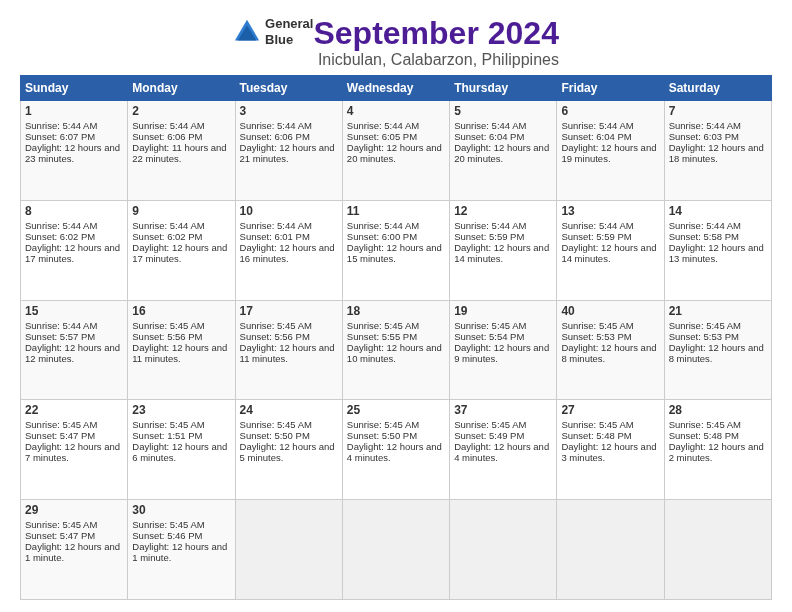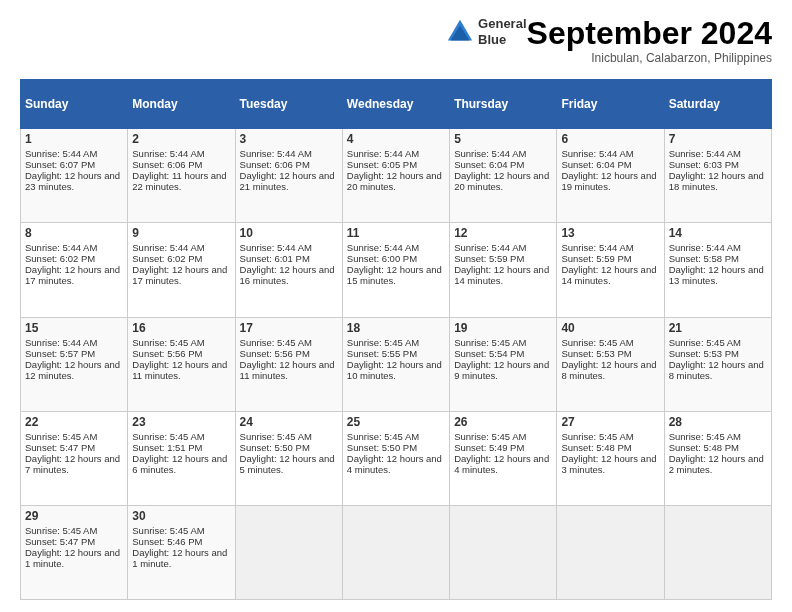--- a/index.html
+++ b/index.html
@@ -12,23 +12,23 @@
     }
     .page {
       width: 792px;
       height: 612px;
       padding: 16px 20px 12px 20px;
       display: flex;
       flex-direction: column;
     }
     .header {
       display: flex;
-      justify-content: flex-end;
+      justify-content: center;
       align-items: flex-start;
-      margin-bottom: 14px;
+      margin-bottom: 6px;
     }
     .logo {
       display: flex;
       align-items: center;
       gap: 4px;
     }
     .logo-text {
       font-size: 13px;
       font-weight: bold;
       color: #333;
@@ -37,40 +37,40 @@
     .logo-icon {
       width: 28px;
       height: 28px;
     }
     .title-block {
       text-align: right;
     }
     .main-title {
       font-size: 32px;
       font-weight: bold;
-      color: #000000;
+      color: #4c1d95;
       line-height: 1.1;
     }
     .subtitle {
-      font-size: 12px;
+      font-size: 16px;
       color: #555;
     }
     .calendar {
       flex: 1;
       border: 1px solid #ccc;
       border-collapse: collapse;
       width: 100%;
       table-layout: fixed;
     }
     .calendar th {
       background-color: #2b5fa8;
       color: #fff;
       font-size: 12px;
       font-weight: bold;
-      padding: 17px 4px;
+      padding: 5px 4px;
       text-align: left;
       border: 1px solid #2b5fa8;
     }
     .calendar td {
       border: 1px solid #ccc;
       vertical-align: top;
       padding: 3px 4px;
       font-size: 9.5px;
       color: #333;
       height: 80px;
@@ -150,21 +150,21 @@
           <td><span class="day-num">18</span><span>Sunrise: 5:45 AM</span><br><span>Sunset: 5:55 PM</span><br><span>Daylight: 12 hours and 10 minutes.</span></td>
           <td><span class="day-num">19</span><span>Sunrise: 5:45 AM</span><br><span>Sunset: 5:54 PM</span><br><span>Daylight: 12 hours and 9 minutes.</span></td>
           <td><span class="day-num">40</span><span>Sunrise: 5:45 AM</span><br><span>Sunset: 5:53 PM</span><br><span>Daylight: 12 hours and 8 minutes.</span></td>
           <td><span class="day-num">21</span><span>Sunrise: 5:45 AM</span><br><span>Sunset: 5:53 PM</span><br><span>Daylight: 12 hours and 8 minutes.</span></td>
         </tr>
         <tr>
           <td><span class="day-num">22</span><span>Sunrise: 5:45 AM</span><br><span>Sunset: 5:47 PM</span><br><span>Daylight: 12 hours and 7 minutes.</span></td>
           <td><span class="day-num">23</span><span>Sunrise: 5:45 AM</span><br><span>Sunset: 1:51 PM</span><br><span>Daylight: 12 hours and 6 minutes.</span></td>
           <td><span class="day-num">24</span><span>Sunrise: 5:45 AM</span><br><span>Sunset: 5:50 PM</span><br><span>Daylight: 12 hours and 5 minutes.</span></td>
           <td><span class="day-num">25</span><span>Sunrise: 5:45 AM</span><br><span>Sunset: 5:50 PM</span><br><span>Daylight: 12 hours and 4 minutes.</span></td>
-          <td><span class="day-num">26</span><span>Sunrise: 5:45 AM</span><br><span>Sunset: 5:49 PM</span><br><span>Daylight: 12 hours and 4 minutes.</span></td>
+          <td><span class="day-num">37</span><span>Sunrise: 5:45 AM</span><br><span>Sunset: 5:49 PM</span><br><span>Daylight: 12 hours and 4 minutes.</span></td>
           <td><span class="day-num">27</span><span>Sunrise: 5:45 AM</span><br><span>Sunset: 5:48 PM</span><br><span>Daylight: 12 hours and 3 minutes.</span></td>
           <td><span class="day-num">28</span><span>Sunrise: 5:45 AM</span><br><span>Sunset: 5:48 PM</span><br><span>Daylight: 12 hours and 2 minutes.</span></td>
         </tr>
         <tr>
           <td><span class="day-num">29</span><span>Sunrise: 5:45 AM</span><br><span>Sunset: 5:47 PM</span><br><span>Daylight: 12 hours and 1 minute.</span></td>
           <td><span class="day-num">30</span><span>Sunrise: 5:45 AM</span><br><span>Sunset: 5:46 PM</span><br><span>Daylight: 12 hours and 1 minute.</span></td>
           <td class="empty-cell"></td>
           <td class="empty-cell"></td>
           <td class="empty-cell"></td>
           <td class="empty-cell"></td>

